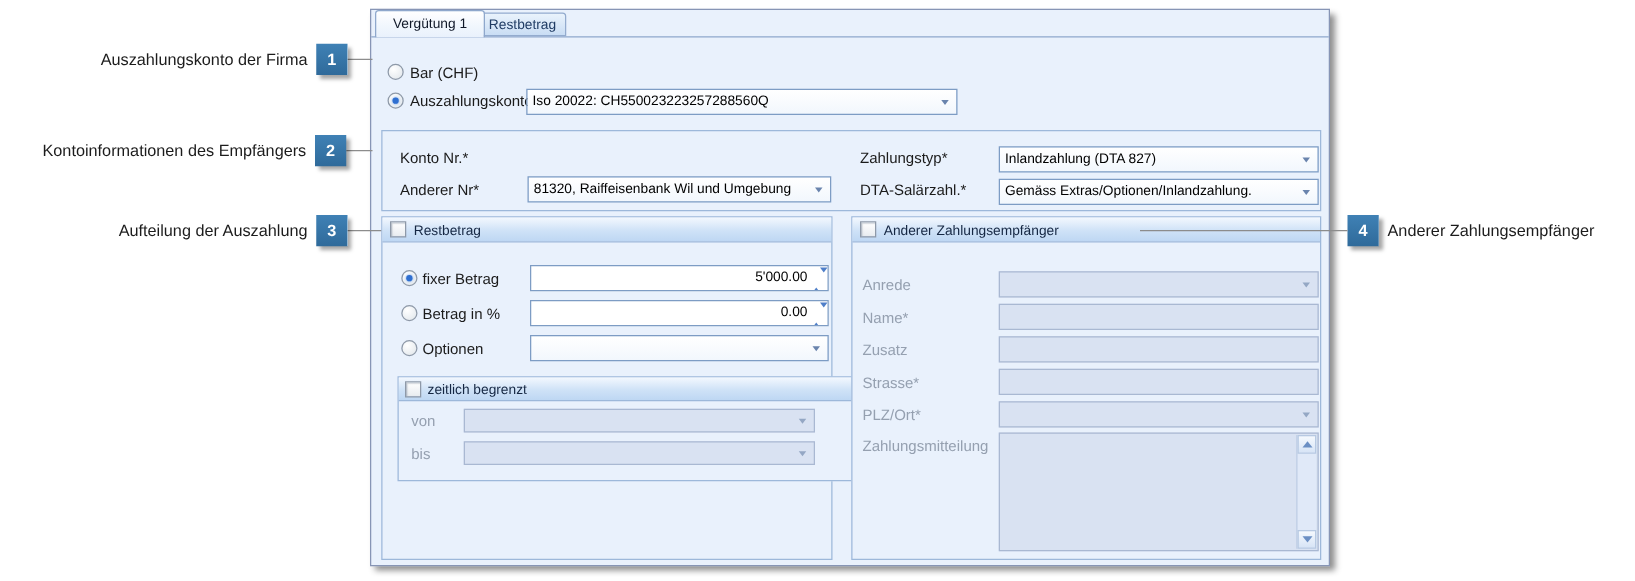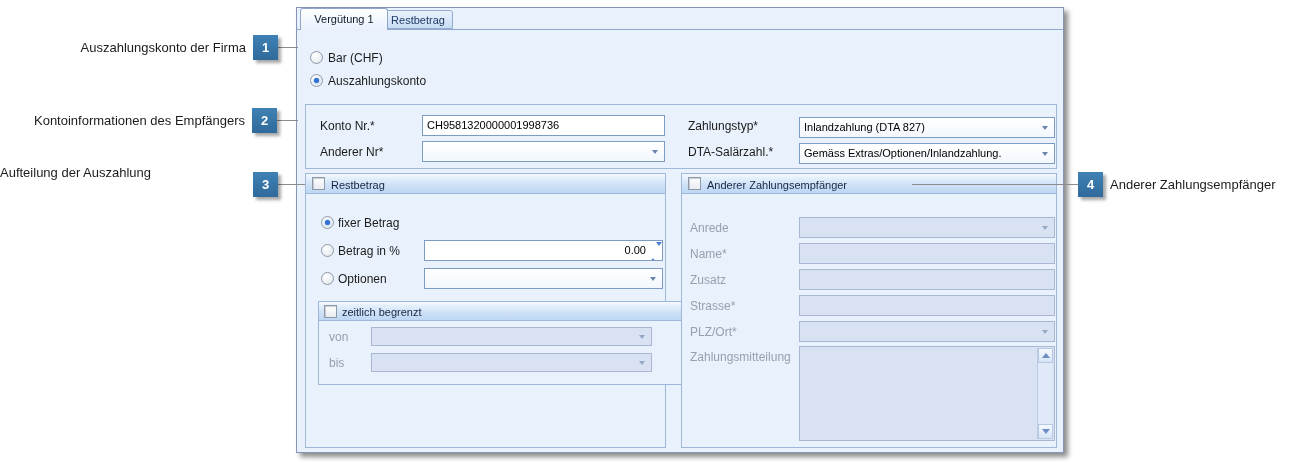--- a/index.html
+++ b/index.html
@@ -75,47 +75,49 @@
 <body>
 
 <div class="abs ann-label" style="left:0;top:35px;width:246px;text-align:right">Auszahlungskonto der Firma</div>
 <div class="abs conn" style="left:278px;top:47px;width:20px"></div>
 <div class="abs badge" style="left:253px;top:35px">1</div>
 
 <div class="abs ann-label" style="left:0;top:108px;width:245px;text-align:right">Kontoinformationen des Empfängers</div>
 <div class="abs conn" style="left:277px;top:120px;width:21px"></div>
 <div class="abs badge" style="left:252px;top:108px">2</div>
 
-<div class="abs ann-label" style="left:0;top:160px;width:246px;">Aufteilung der Auszahlung</div>
+<div class="abs ann-label" style="left:0;top:172px;width:246px;text-align:right">Aufteilung der Auszahlung</div>
 <div class="abs conn" style="left:278px;top:184px;width:27px"></div>
 <div class="abs badge" style="left:253px;top:172px">3</div>
 
 <div class="abs conn" style="left:912px;top:184px;width:166px;z-index:7"></div>
 <div class="abs badge" style="left:1078px;top:172px">4</div>
 <div class="abs ann-label" style="left:1110px;top:172px;width:196px;text-align:left">Anderer Zahlungsempfänger</div>
 
 <div class="abs panel">
 
   <div class="abs tabstrip"></div>
   <div class="abs tab tab-active">Vergütung 1</div>
   <div class="abs tab tab-inactive">Restbetrag</div>
 
   <div class="abs radio" style="left:13px;top:43px"></div>
   <div class="abs lbl" style="left:31px;top:43px">Bar (CHF)</div>
 
   <div class="abs radio sel" style="left:13px;top:66px"></div>
   <div class="abs lbl" style="left:31px;top:66px">Auszahlungskonto</div>
+  <div class="abs field combo" style="left:124px;top:63px;width:345px;height:21px">
+    <span>Iso 20022: CH550023223257288560Q</span>
+    <span class="arrow-dn"></span>
+  </div>
 
   <div class="abs grp" style="left:8px;top:96px;width:752px;height:65px">
     <div class="abs lbl" style="left:14px;top:14px">Konto Nr.*</div>
-    <div class="abs field" style="left:116px;top:10px;width:243px;height:21px">
-      <span>CH9581320000001998736</span>
-    </div>
     <div class="abs lbl" style="left:14px;top:40px">Anderer Nr*</div>
     <div class="abs field combo" style="left:116px;top:36px;width:243px;height:21px">
+      <span>81320, Raiffeisenbank Wil und Umgebung</span>
       <span class="arrow-dn"></span>
     </div>
     <div class="abs lbl" style="left:382px;top:14px">Zahlungstyp*</div>
     <div class="abs field combo" style="left:493px;top:12px;width:256px;height:21px">
       <span>Inlandzahlung (DTA 827)</span>
       <span class="arrow-dn"></span>
     </div>
     <div class="abs lbl" style="left:382px;top:40px">DTA-Salärzahl.*</div>
     <div class="abs field combo" style="left:493px;top:38px;width:256px;height:21px">
       <span>Gemäss Extras/Optionen/Inlandzahlung.</span>
@@ -123,20 +125,24 @@
     </div>
   </div>
 
   <div class="abs grp" style="left:8px;top:165px;width:361px;height:275px">
     <div class="abs grp-hd"></div>
     <div class="abs check" style="left:6px;top:3px"></div>
     <div class="abs grp-title" style="left:25px;top:4px">Restbetrag</div>
 
     <div class="abs radio sel" style="left:15px;top:42px"></div>
     <div class="abs lbl" style="left:32px;top:42px">fixer Betrag</div>
+    <div class="abs field" style="left:118px;top:38px;width:239px;height:21px">
+      <span class="spin-val">5'000.00</span>
+      <span class="spin-btns"><span class="tri-up"></span><span class="tri-dn"></span></span>
+    </div>
 
     <div class="abs radio" style="left:15px;top:70px"></div>
     <div class="abs lbl" style="left:32px;top:70px">Betrag in %</div>
     <div class="abs field" style="left:118px;top:66px;width:239px;height:21px">
       <span class="spin-val">0.00</span>
       <span class="spin-btns"><span class="tri-up"></span><span class="tri-dn"></span></span>
     </div>
 
     <div class="abs radio" style="left:15px;top:98px"></div>
     <div class="abs lbl" style="left:32px;top:98px">Optionen</div>

